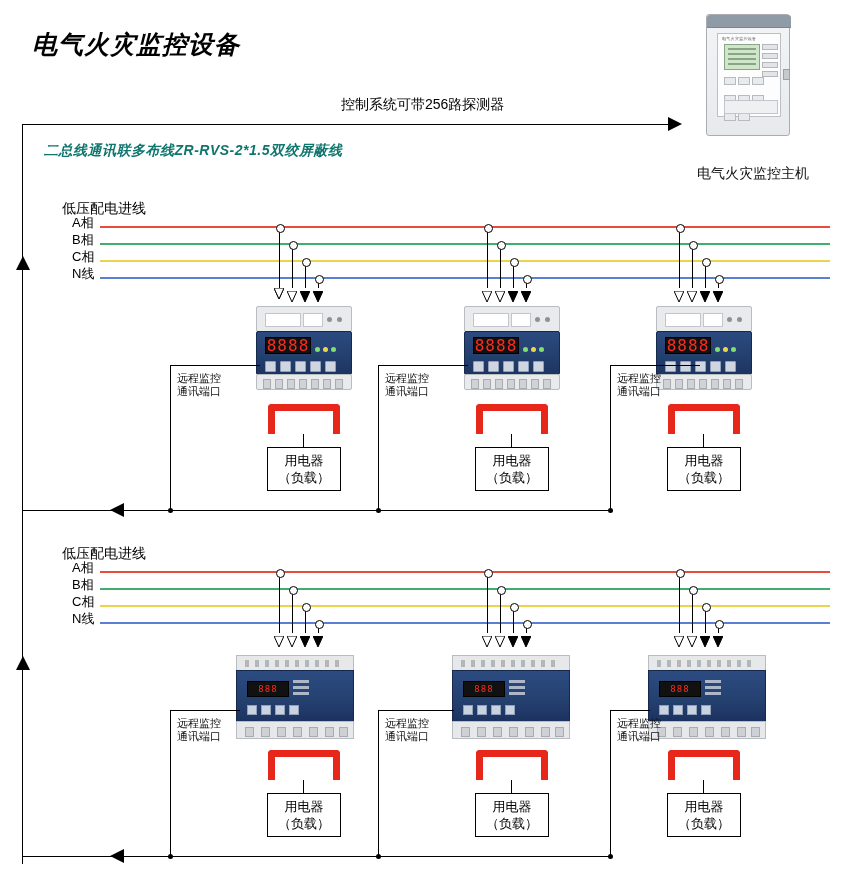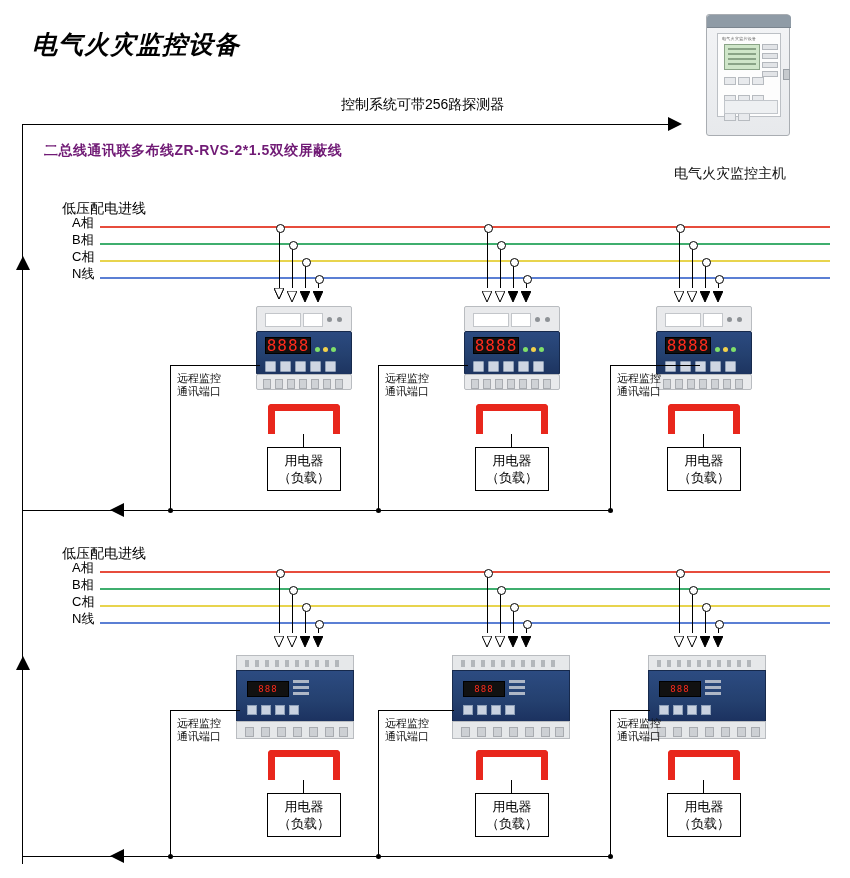--- a/index.html
+++ b/index.html
@@ -14,21 +14,21 @@
   .abs{position:absolute;}
   #title{
     left:32px;top:28px;
     font-size:25px;font-weight:bold;
     font-family:"Liberation Serif","DejaVu Serif",serif;
     font-style:italic;
     letter-spacing:1px;
     color:#000;
   }
   .note{font-size:14px;color:#000;}
-  .bus-label{font-size:14px;color:#701a75;font-weight:bold;letter-spacing:0.5px;}
+  .bus-label{font-size:14px;color:#0f766e;font-weight:bold;letter-spacing:0.5px;font-style:italic;}
   .tiny{font-size:11px;}
   .phase-lbl{font-size:13px;color:#000;}
   .hdr-lbl{font-size:14px;color:#000;}
 
   
   .hline{height:1px;background:#000;}
   .vline{width:1px;background:#000;}
 
   
   .ln-a{background:#e74c3c;}
@@ -125,21 +125,21 @@
   }
   #host .ftitle{position:absolute;left:4px;top:2px;font-size:4px;color:#555;letter-spacing:0.3px;}
   #host .lcd{position:absolute;left:6px;top:10px;width:34px;height:24px;background:#cfe6c9;border:1px solid #8aa487;}
   #host .lcd .ln{height:2px;background:#8aa487;margin:3px 3px 0 3px;}
   #host .keys{position:absolute;left:44px;top:10px;width:16px;}
   #host .keys i{display:block;width:14px;height:4px;background:#e2e4e7;border:1px solid #b4b8bd;margin-bottom:3px;}
   #host .kp{position:absolute;left:6px;top:40px;width:52px;}
   #host .kp i{display:inline-block;width:10px;height:6px;background:#e8eaed;border:1px solid #b7bbc0;margin:0 2px 3px 0;}
   #host .slot{position:absolute;left:6px;top:66px;width:52px;height:12px;background:#eef0f2;border:1px solid #c2c6cb;}
   #host .lock{position:absolute;left:76px;top:54px;width:5px;height:9px;background:#c6cace;border:1px solid #9aa0a6;}
-  #host-label{left:657px;top:165px;width:146px;text-align:center;font-size:14px;}
+  #host-label{left:680px;top:165px;width:146px;text-align:center;font-size:14px;}
 </style>
 </head>
 <body>
 
 <div class="abs" id="title">电气火灾监控设备</div>
 
 <div class="abs" id="host">
   <div class="case">
     <div class="bar"></div>
     <div class="face">

